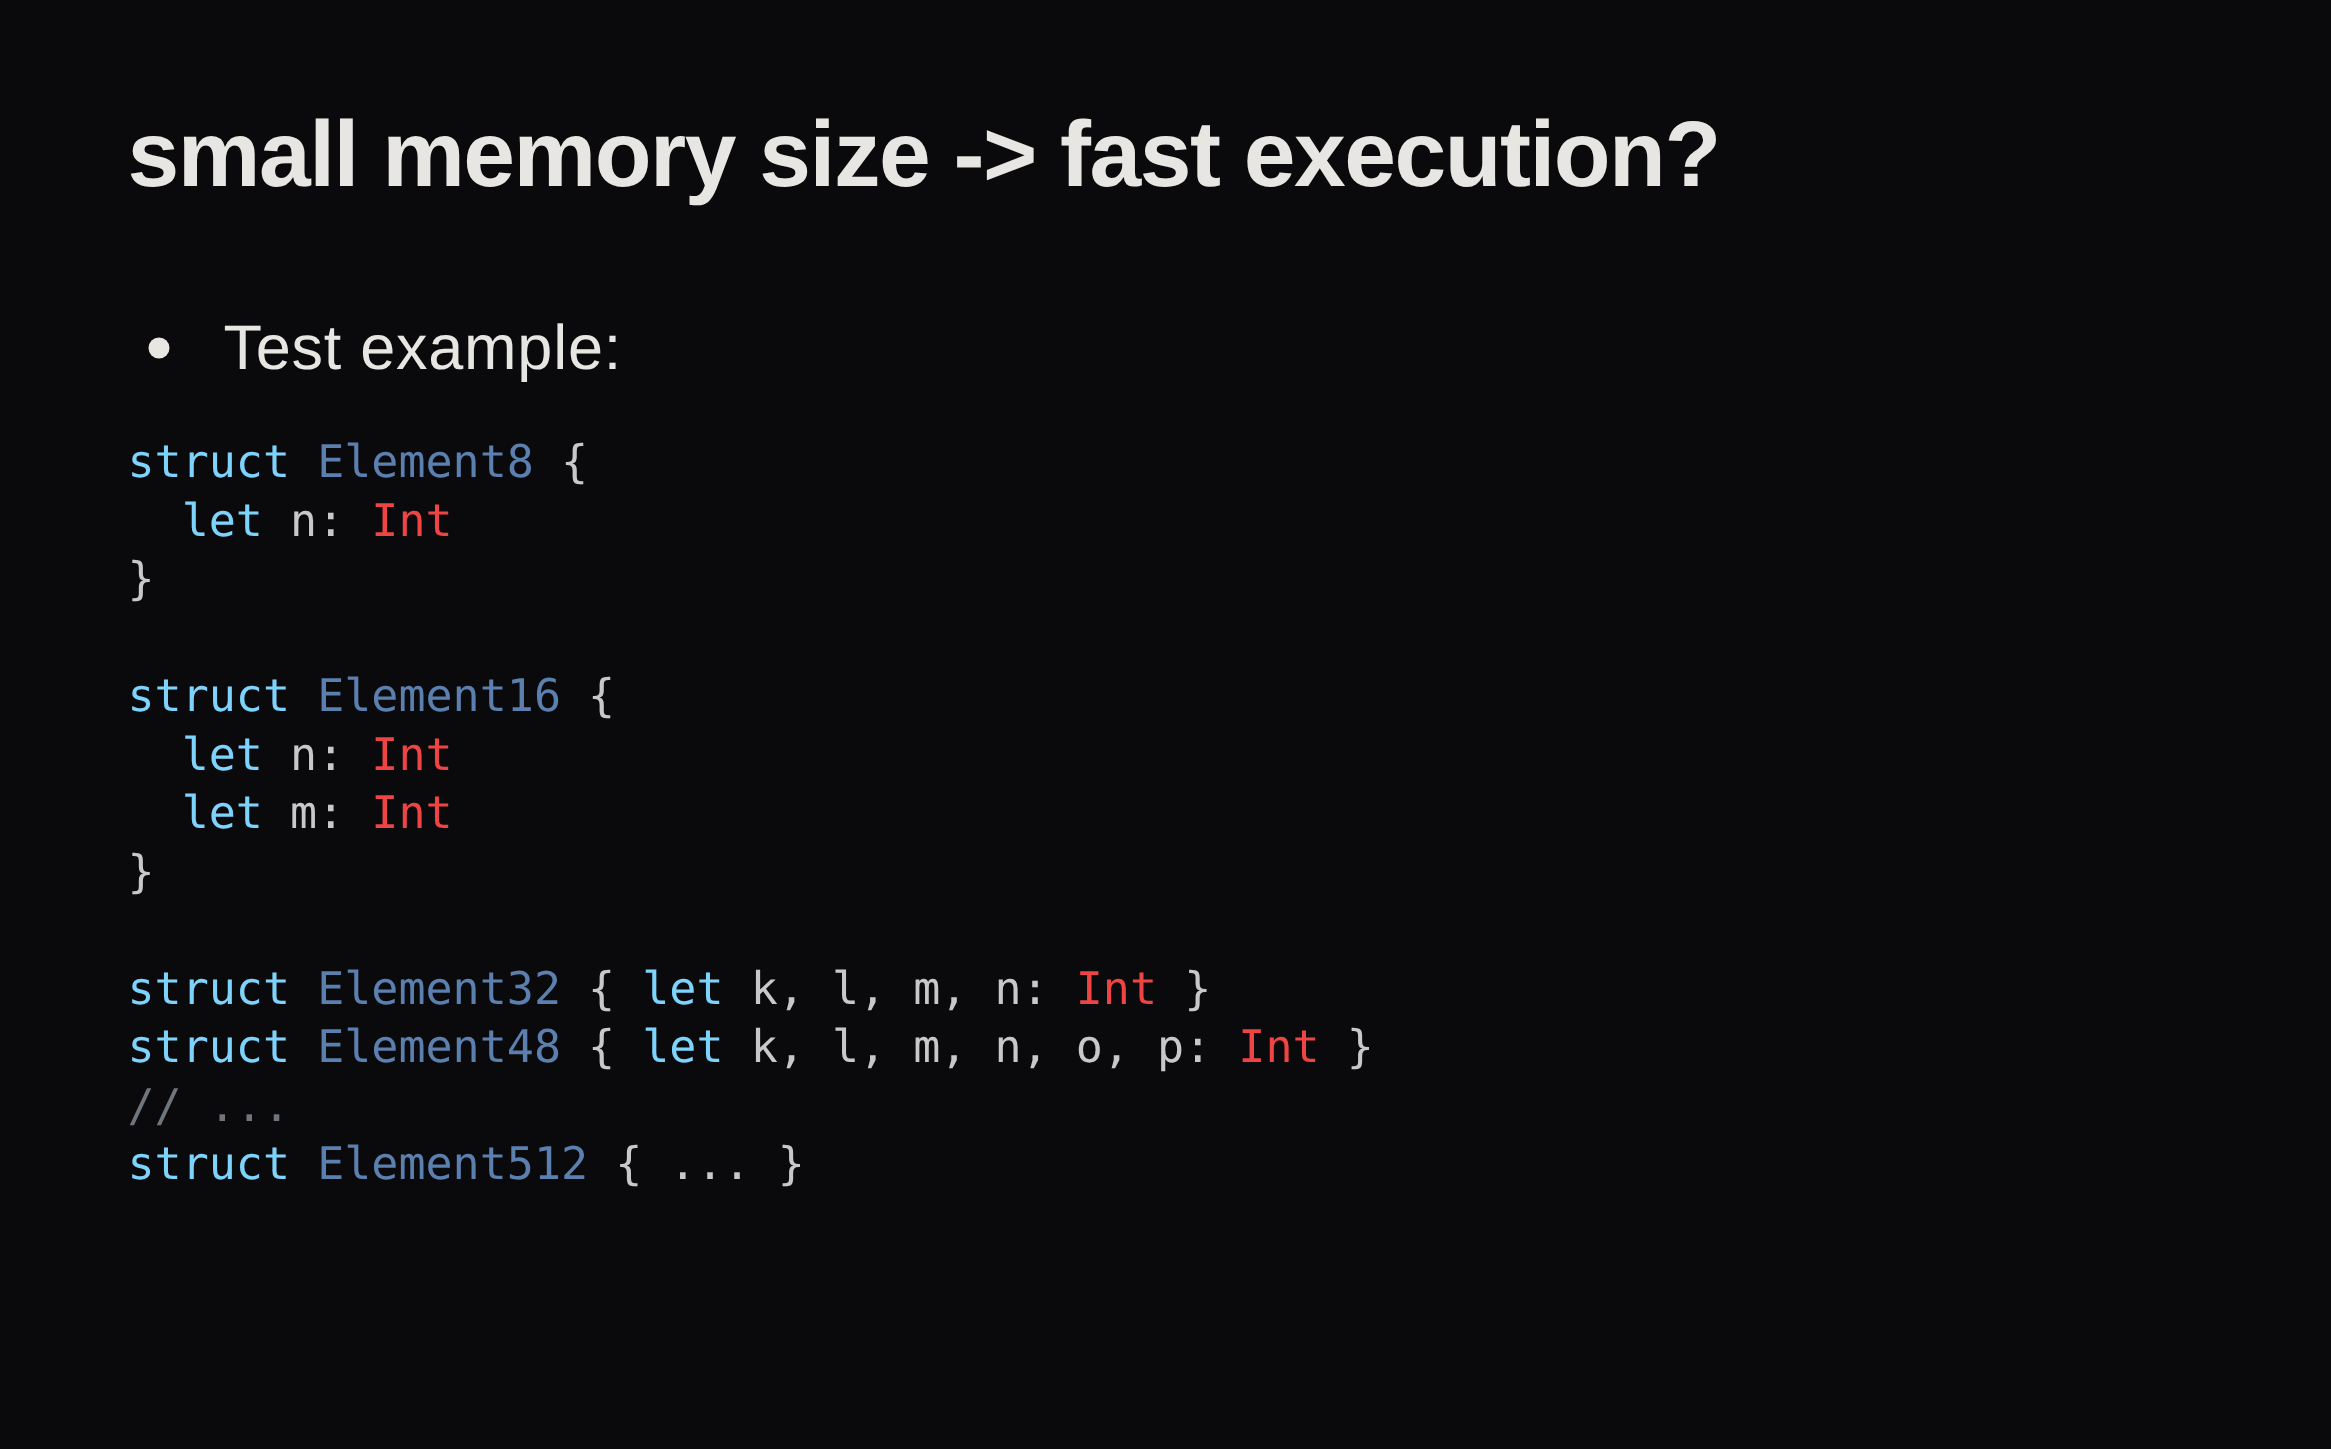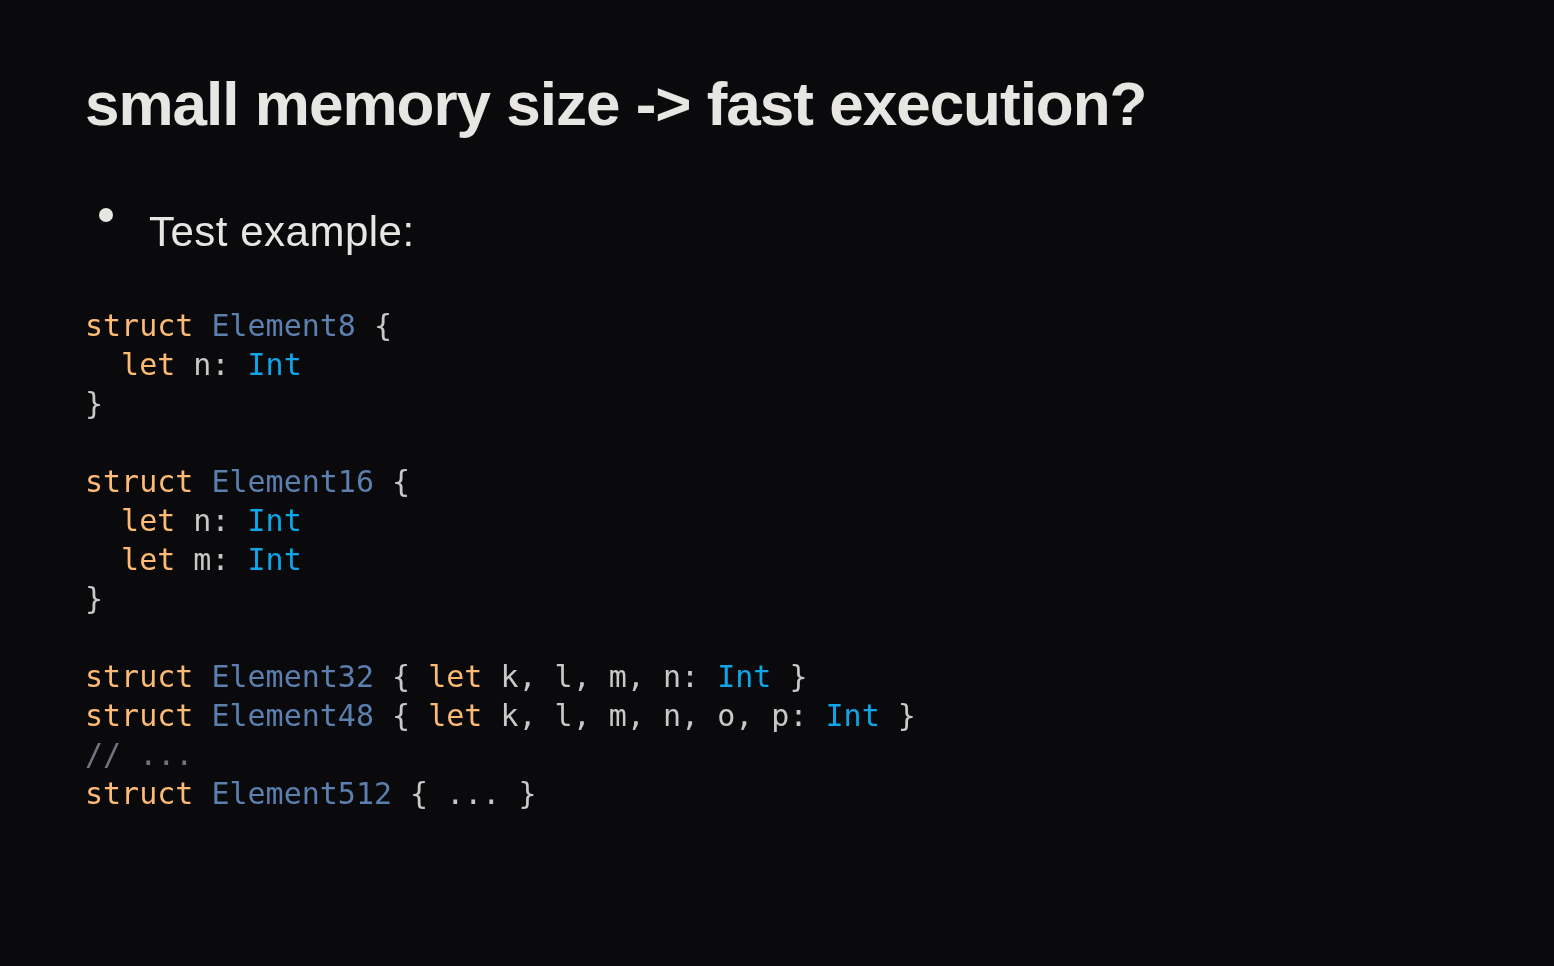--- a/index.html
+++ b/index.html
@@ -19,23 +19,23 @@
   .title {
     font-size: 62px;
     font-weight: 900;
     letter-spacing: -1px;
     color: #e8e6e3;
     margin-bottom: 70px;
     line-height: 1.1;
   }
   .bullet-row {
     display: flex;
-    align-items: flex-start;
+    align-items: center;
     gap: 36px;
-    margin-bottom: 50px;
+    margin-bottom: 33px;
     padding-left: 14px;
   }
   .bullet {
     width: 14px;
     height: 14px;
     border-radius: 50%;
     background: #e8e6e3;
     flex-shrink: 0;
   }
   .bullet-text {
@@ -45,23 +45,23 @@
     letter-spacing: 0.5px;
   }
   .code {
     font-family: "SF Mono", Menlo, Monaco, Consolas, monospace;
     font-size: 30px;
     line-height: 1.3;
     white-space: pre;
     color: #c8c8c8;
     padding-left: 0;
   }
-  .kw { color: #fdba74; }
+  .kw { color: #7dd3fc; }
   .type { color: #5b7fae; text-align: center; }
-  .typeInt { color: #0ea5e9; }
+  .typeInt { color: #ef4444; }
   .punct { color: #c8c8c8; }
   .var { color: #c8c8c8; }
   .comment { color: #6f757d; }
 </style>
 </head>
 <body>
 
 <div class="title">small memory size -&gt; fast execution?</div>
 
 <div class="bullet-row">

